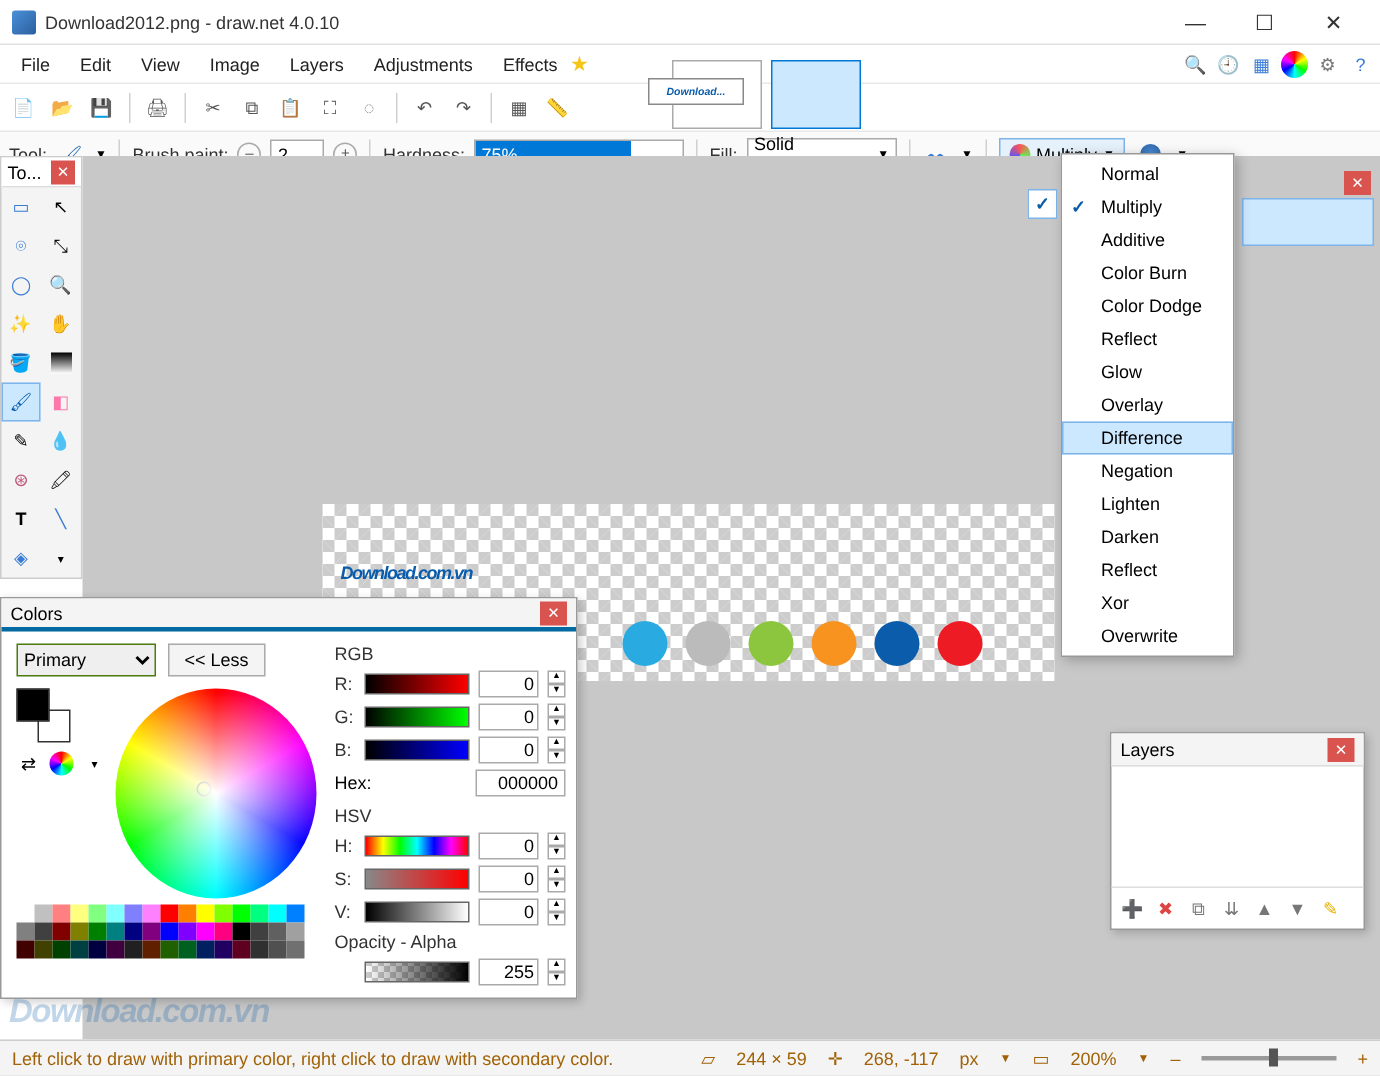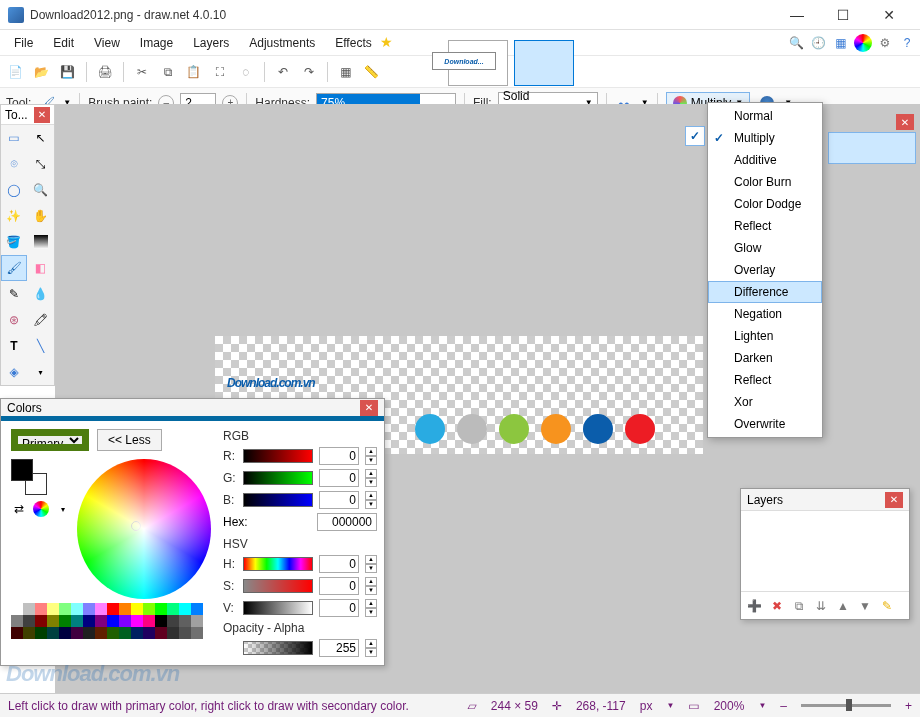--- a/index.html
+++ b/index.html
@@ -53,26 +53,26 @@
 .tools-panel { position: absolute; top: 104px; left: 0; width: 55px; background: #f4f4f4; border: 1px solid #ccc; }
 .tools-panel .hdr { height: 20px; background: #fff; display:flex; align-items:center; padding:0 4px; border-bottom:1px solid #ddd; }
 .tools-panel .hdr .close { margin-left:auto; width:16px;height:16px;background:#d9534f;color:#fff;display:flex;align-items:center;justify-content:center;font-size:10px;cursor:pointer; }
 .tools-grid { display:grid; grid-template-columns: 1fr 1fr; }
 .tool { width:26px; height:26px; display:flex;align-items:center;justify-content:center; cursor:pointer; }
 .tool.selected { background:#cce8ff; border:1px solid #7eb4ea; }
 .tool svg, .tool span { pointer-events:none; }
 
 
 .colors-panel { position: absolute; left: 0; top: 398px; width: 385px; background: #fff; border: 1px solid #999; box-shadow: 2px 2px 6px rgba(0,0,0,0.2); }
-.colors-panel .hdr { height: 22px; display:flex;align-items:center;padding:0 6px;background:#f4f4f4;border-bottom:5px solid #0369a1; }
+.colors-panel .hdr { height: 22px; display:flex;align-items:center;padding:0 6px;background:#f4f4f4;border-bottom:3px solid #0369a1; }
 .colors-panel .hdr .close { margin-left:auto; width:18px;height:16px;background:#d9534f;color:#fff;display:flex;align-items:center;justify-content:center;font-size:10px;cursor:pointer; }
 .colors-body { display:flex; padding:8px 10px 4px; gap:12px; }
 .colors-left { width: 200px; }
 .colors-left .toprow { display:flex; gap:8px; margin-bottom:8px; }
-.colors-left select { width:78px;height:22px;border:7px solid #4d7c0f; }
+.colors-left select { width:93px;height:22px;border:1px solid #4d7c0f; }
 .colors-left .lessbtn { height:22px;border:1px solid #aaa;padding:0 10px;background:#f4f4f4;cursor:pointer; }
 .swatch-pair { position:relative; width:36px;height:36px; }
 .swatch-pair .sw { position:absolute;width:22px;height:22px;border:1px solid #333; }
 .swatch-pair .sw.fg { background:#000; top:0;left:0; z-index:2;}
 .swatch-pair .sw.bg { background:#fff; bottom:0;right:0; }
 .wheel { width:140px;height:140px;border-radius:50%;
  background: conic-gradient(red,magenta,blue,cyan,lime,yellow,red);
  position:relative; margin: 0 auto; }
 .wheel::after { content:''; position:absolute;inset:0;border-radius:50%;
  background: radial-gradient(circle,#fff 0%,rgba(255,255,255,0) 70%); }
@@ -109,21 +109,21 @@
 .layer-row .thumb { width:30px;height:16px;border:1px solid #888;background:#fff;margin:0; }
 .layer-row input[type=checkbox] { margin-left:auto; }
 .layers-panel .btns { height:28px;display:flex;align-items:center;gap:6px;padding:0 6px;border-top:1px solid #ddd; }
 .layers-panel .btns span { width:16px;height:16px;cursor:pointer;display:flex;align-items:center;justify-content:center;color:#777; }
 
 
 .hist-close { position:absolute; top:114px; right:6px; width:18px;height:16px;background:#d9534f;color:#fff;display:flex;align-items:center;justify-content:center;font-size:10px;cursor:pointer;z-index:5; }
 .hist-strip { position:absolute; top:132px; right:4px; width:88px; height:32px; background:#cce8ff; border:1px solid #7eb4ea; z-index:4; }
 
 
-.statusbar { position:absolute; left:0;right:0;bottom:0;height:24px;background:#f4f4f4;border-top:1px solid #ccc;display:flex;align-items:center;padding:0 8px;gap:14px;color:#701a75; }
+.statusbar { position:absolute; left:0;right:0;bottom:0;height:24px;background:#f4f4f4;border-top:1px solid #ccc;display:flex;align-items:center;padding:0 8px;gap:14px;color:#a16207; }
 .statusbar .hint { flex:0 0 auto; }
 .statusbar .fill { flex:1; }
 .zoom-slider { width:90px;height:3px;background:#999;position:relative; }
 .zoom-slider::after { content:'';position:absolute;width:6px;height:12px;background:#555;top:-5px;left:45px; }
 
 
 .watermark { position:absolute; left:6px; bottom:30px; font-size:22px; font-weight:bold; font-style:italic; color:rgba(11,93,171,0.25); letter-spacing:-1px; z-index:60; pointer-events:none; }
 </style>
 </head>
 <body>

